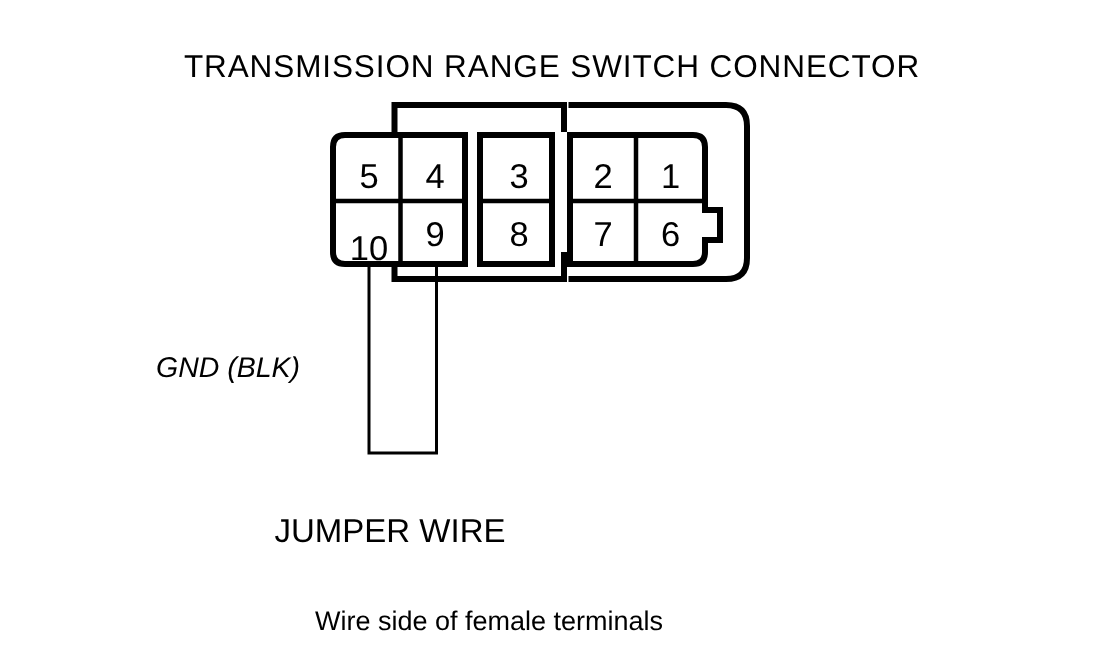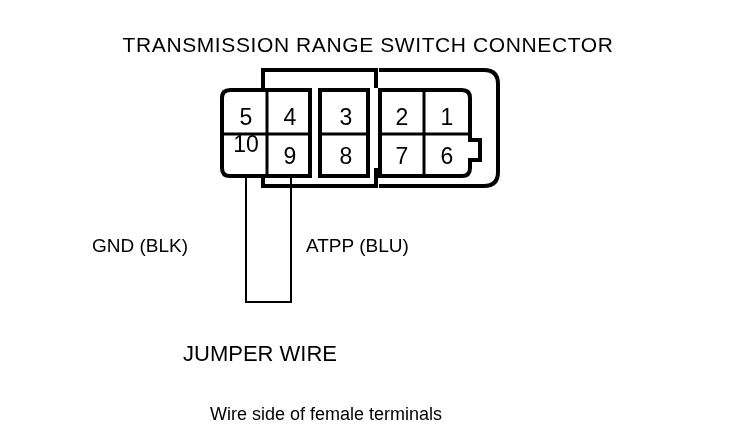--- a/index.html
+++ b/index.html
@@ -35,21 +35,21 @@
     left: 0;
     top: 0;
     width: 736px;
     height: 436px;
   }
   .label {
     position: absolute;
     font-size: 19px;
     white-space: nowrap;
   }
-  .label-gnd   { left: 92px; top: 235px; }
+  .label-gnd   { left: 104px; top: 235px; font-style: italic; }
   .label-atpp  { left: 306px; top: 235px; }
   .label-jumper{ left: 183px; top: 341px; font-size: 22px; }
   .label-footer{ left: 0; top: 404px; width: 652px; text-align: center; font-size: 18px; }
   .term-num {
     position: absolute;
     font-size: 23px;
     text-align: center;
     line-height: 1;
     white-space: nowrap;
   }
@@ -87,29 +87,28 @@
       <path d="M 246 176 L 246 302 L 291 302 L 291 176" fill="none" stroke="#000" stroke-width="2"></path>
 
     </svg>
 
     <div class="term-num" style="left:236px; top:106px; width:20px;">5</div>
     <div class="term-num" style="left:280px; top:106px; width:20px;">4</div>
     <div class="term-num" style="left:336px; top:106px; width:20px;">3</div>
     <div class="term-num" style="left:392px; top:106px; width:20px;">2</div>
     <div class="term-num" style="left:437px; top:106px; width:20px;">1</div>
 
-    <div class="term-num" style="left:230px; top:133px; width:32px;">10</div>
+    <div class="term-num" style="left:230px; top:154px; width:32px;">10</div>
     <div class="term-num" style="left:280px; top:145px; width:20px;">9</div>
     <div class="term-num" style="left:336px; top:145px; width:20px;">8</div>
     <div class="term-num" style="left:392px; top:145px; width:20px;">7</div>
     <div class="term-num" style="left:437px; top:145px; width:20px;">6</div>
 
   </div>
 
   <div class="label label-gnd">GND (BLK)</div>
 
-  <div class="label label-atpp">ATPP (BLU)</div>
 
   <div class="label label-jumper">JUMPER WIRE</div>
 
   <div class="label label-footer">Wire side of female terminals</div>
 
 </div>
 
 </body></html>

